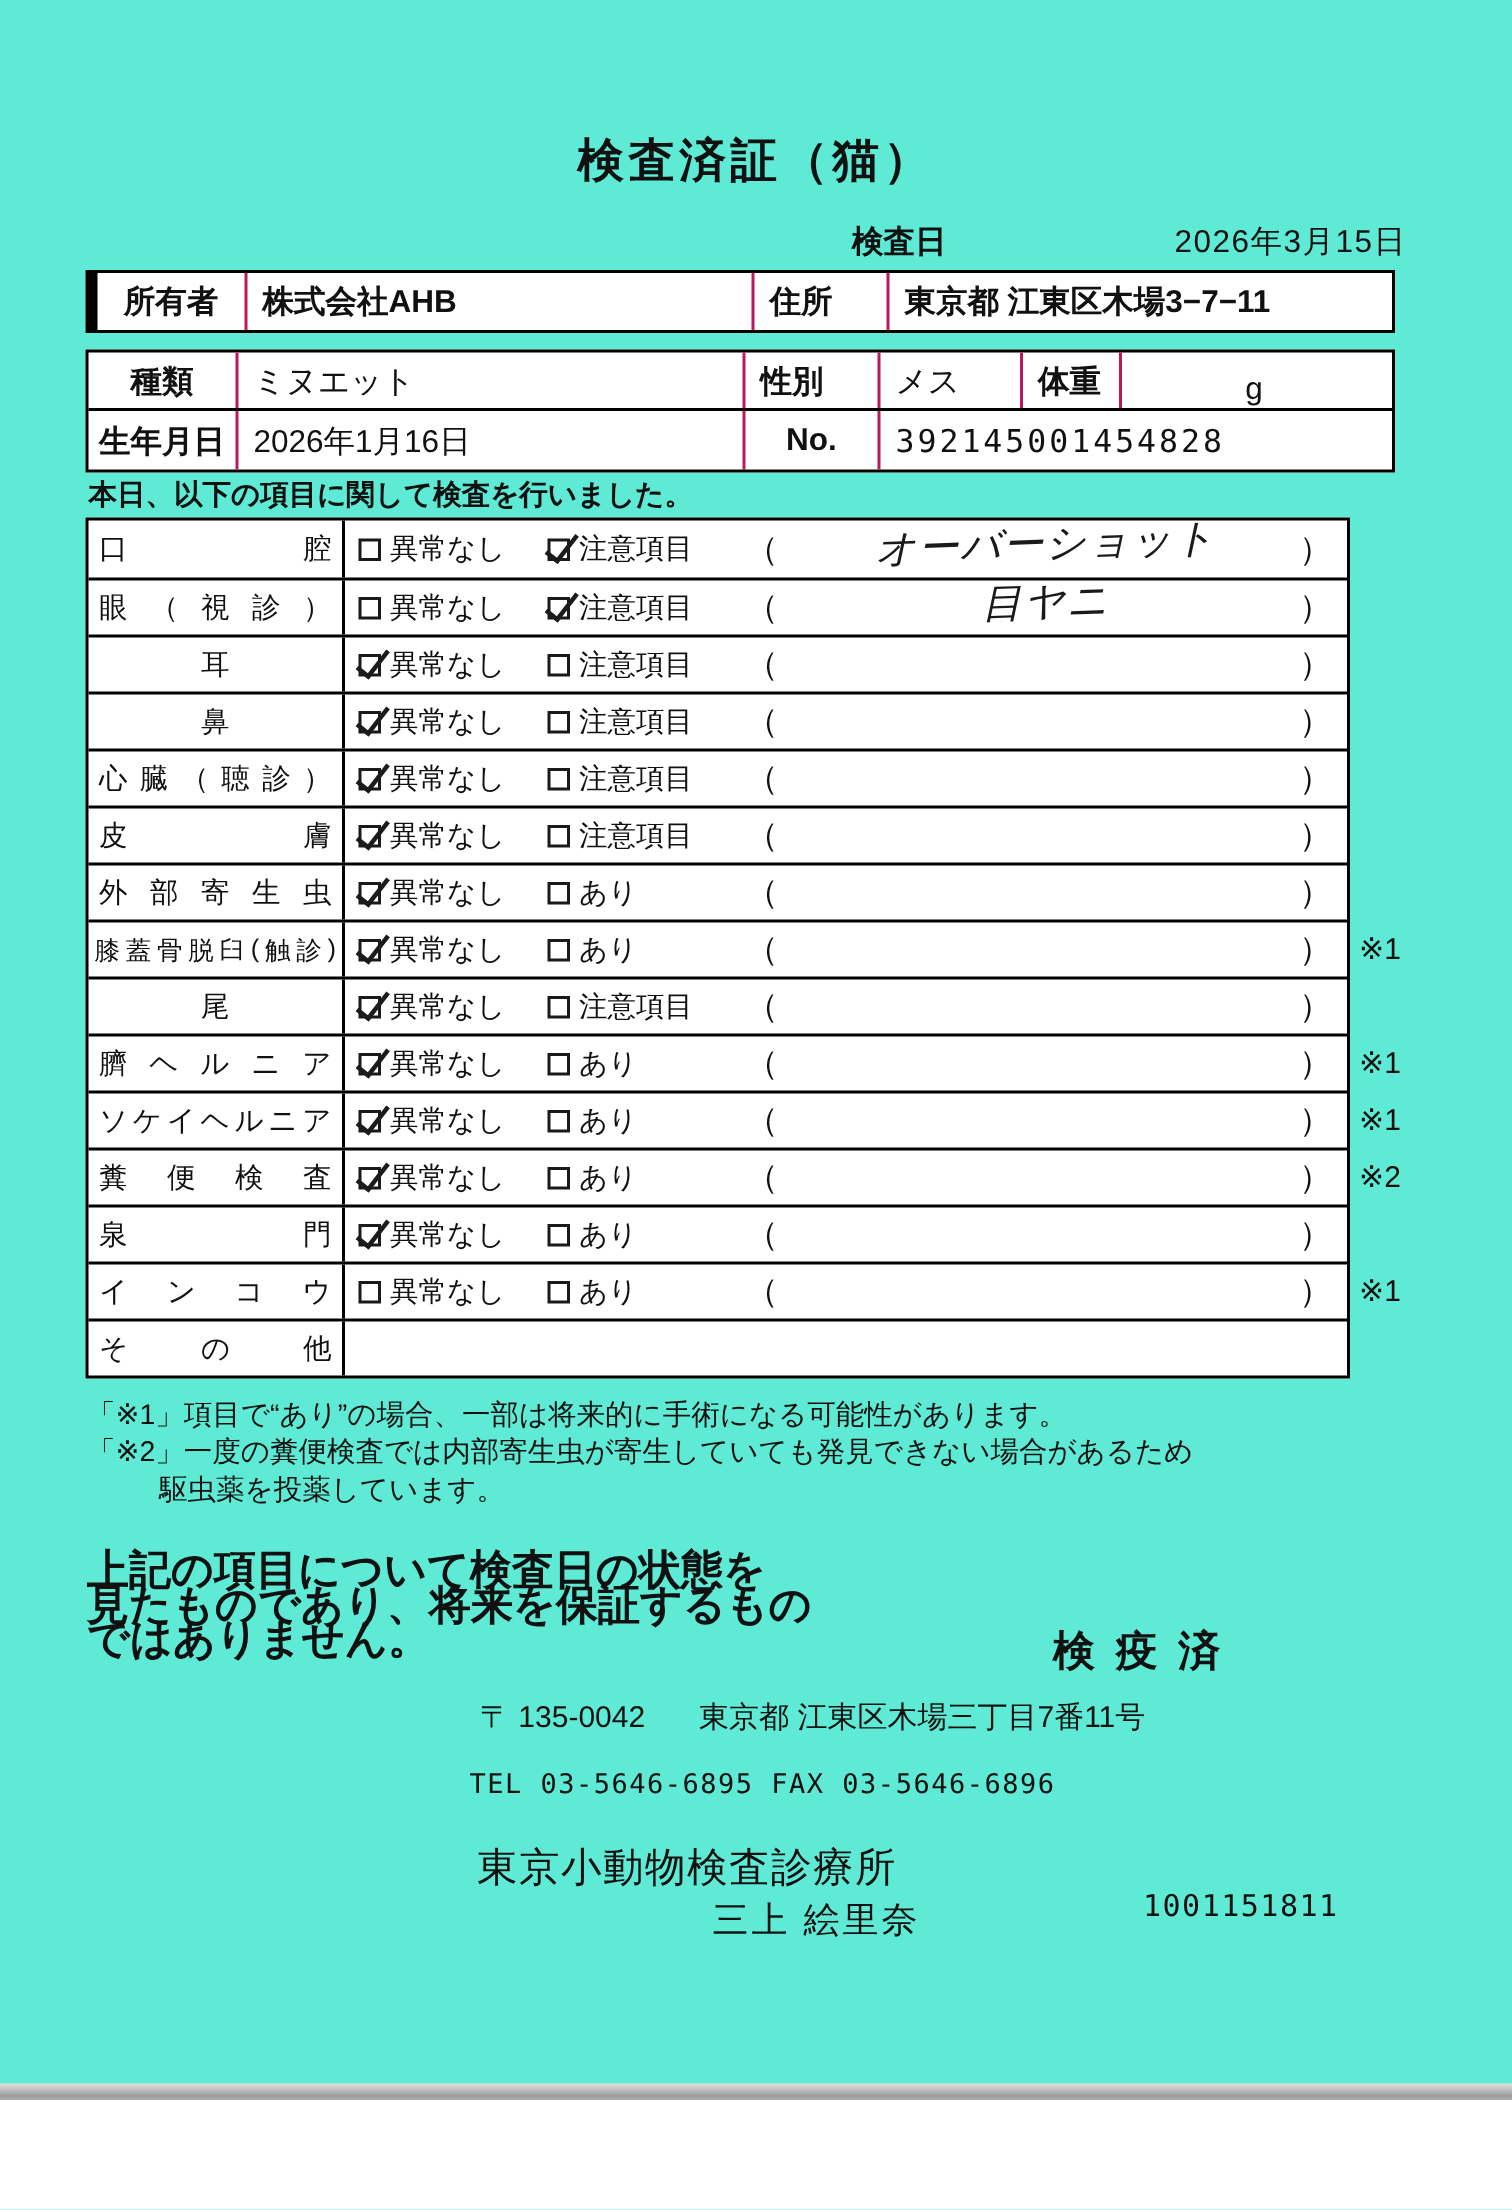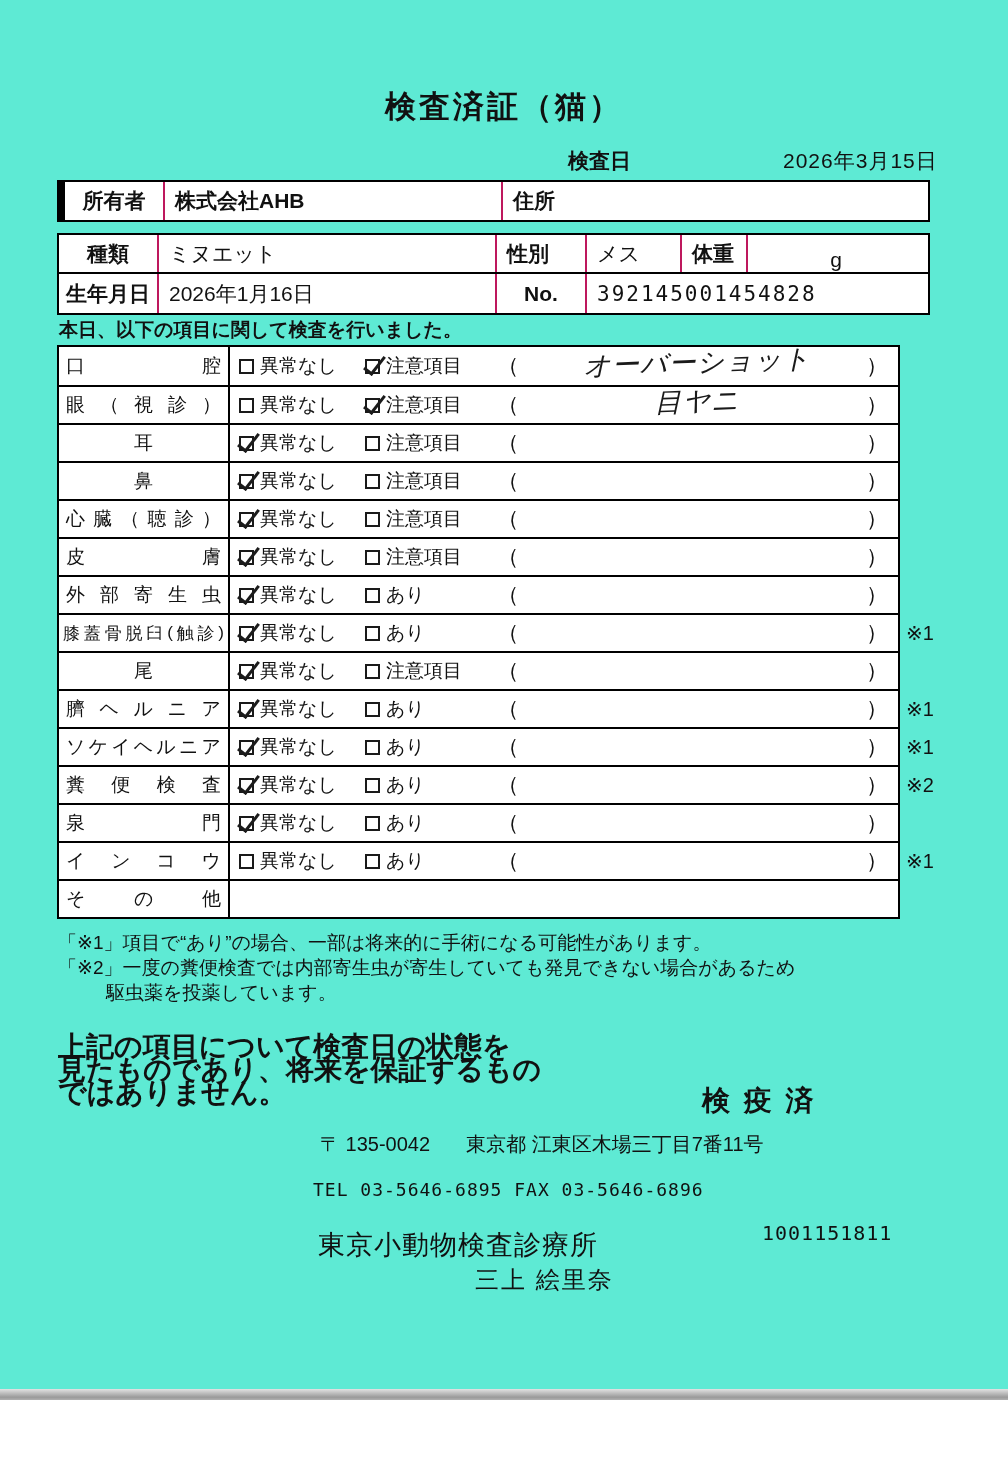--- a/index.html
+++ b/index.html
@@ -71,40 +71,41 @@
   .fn2 { top:955px; }
   .fn3 { top:980px; left:106px;text-align:right; }
 
   .disc { position:absolute; top:1035px; left:58px; font-size:28px; font-weight:700; line-height:23px; white-space:pre-line; }
   .stamp { position:absolute; top:1082px; left:702px; font-size:28px; font-weight:700; letter-spacing:3px; }
 
   .addr-line { position:absolute; top:1131px; left:320px; font-size:20px; display:flex; gap:36px; }
   .tel-line { position:absolute; top:1179px; left:313px; font-size:18px; letter-spacing:1px; }
   .clinic { position:absolute; top:1227px; left:318px; font-size:27px; font-weight:500; letter-spacing:1px; }
   .examiner { position:absolute; top:1264px; left:475px; font-size:24px; letter-spacing:2px; }
-  .serial { position:absolute; top:1221px; left:762px; font-size:20px; letter-spacing:1px; }
+  .serial { position:absolute; top:1258px; left:762px; font-size:20px; letter-spacing:1px; }
 
   .scan-edge { position:absolute; left:0; bottom:0; width:100%; height:11px;
     background:linear-gradient(to bottom,#e3e3e3 0%,#9a9a9a 75%,#b0b0b0 100%); }
 </style>
 </head>
 <body>
 
 <div class="sheet">
 
   <div class="title">検査済証（猫）</div>
 
   <div class="exam-label">検査日</div>
   <div class="exam-date">2026年3月15日</div>
 
   <div class="tbl owner-tbl">
     <div class="row">
       <div class="c center w100 bold600">所有者</div>
       <div class="c w338 bold600">株式会社AHB</div>
       <div class="c w90 bold600">住所</div>
+      <div class="c grow bold600">東京都 江東区木場3−7−11</div>
     </div>
   </div>
 
   <div class="tbl pet-tbl">
     <div class="row row-top">
       <div class="c center w100 bold600">種類</div>
       <div class="c w338">ミヌエット</div>
       <div class="c w90 bold600">性別</div>
       <div class="c w95">メス</div>
       <div class="c w66 bold600">体重</div>

